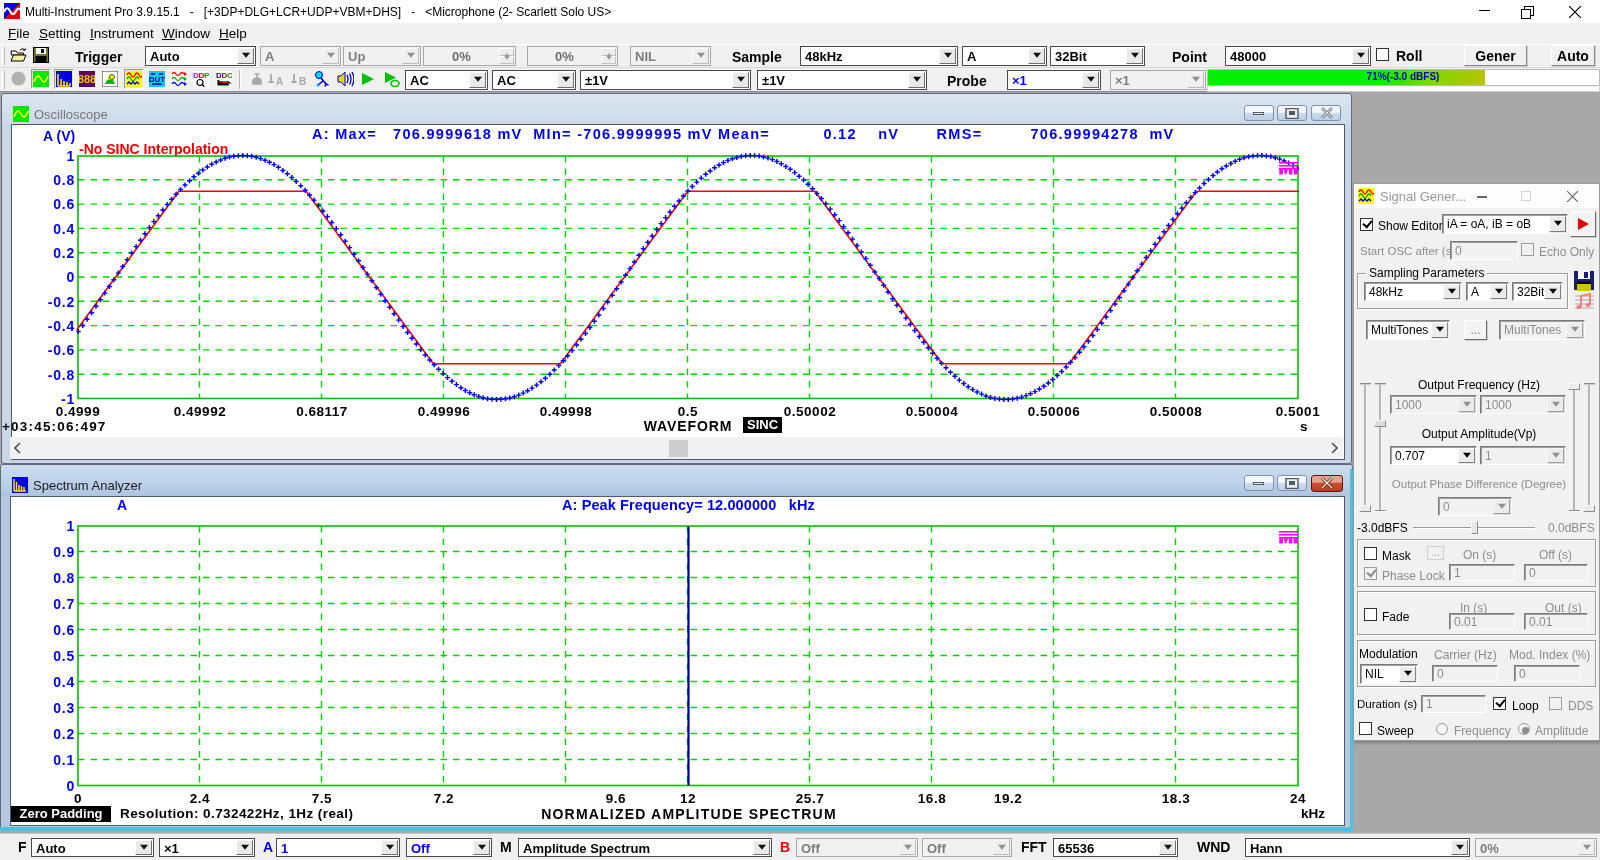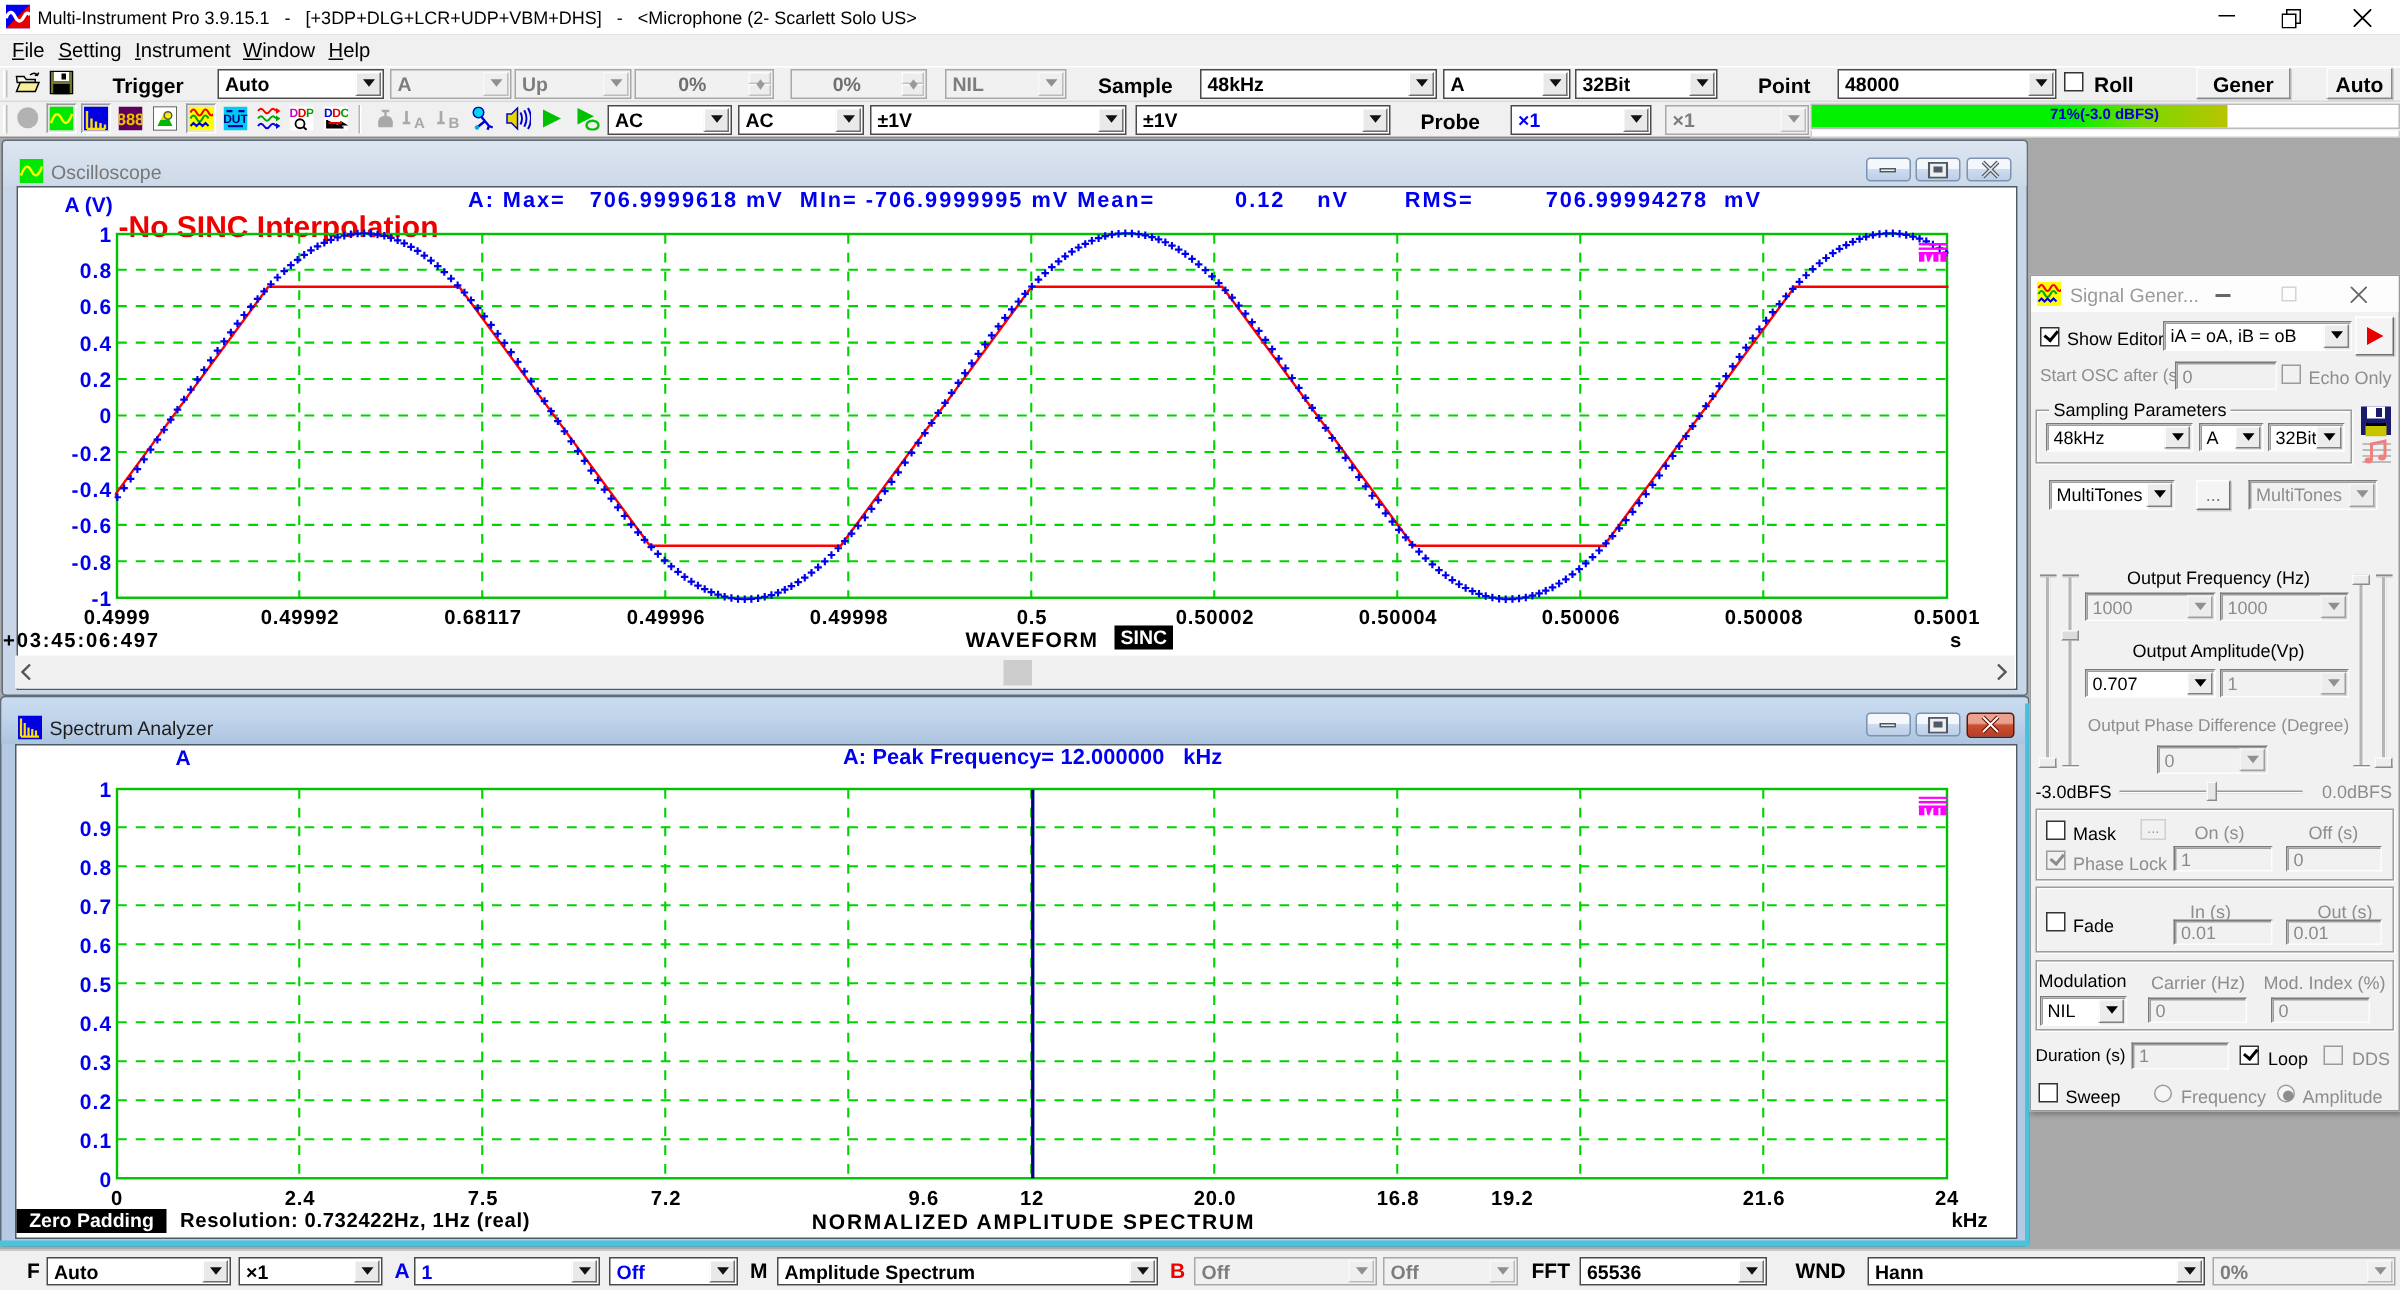--- a/index.html
+++ b/index.html
@@ -277,21 +277,21 @@
       <rect x="4" y="3" width="6" height="4" fill="#4e5a66"></rect>
     </svg>
 <svg class="ab" style="left:1318px;top:13px" width="14" height="12">
       <path d="M2 1 L12 11 M12 1 L2 11" stroke="#4e5a66" stroke-width="2.6"></path>
       <path d="M2 1 L12 11 M12 1 L2 11" stroke="#e8e8e8" stroke-width="1.1"></path>
     </svg>
 <div class="client" style="left:9px;top:30px;width:1334px;height:336px"></div>
 </div>
 <div class="ab b" style="left:43px;top:128px;font-size:14px;color:#0000ee">A (V)</div>
 <div class="ab b" style="left:312px;top:126px;font-size:14.5px;letter-spacing:1.3px;color:#0000ee;white-space:pre">A: Max=   706.9999618 mV  MIn= -706.9999995 mV Mean=          0.12    nV       RMS=         706.99994278  mV</div>
-<div class="ab b" style="left:79px;top:141px;font-size:20px;color:#ee0000">-No SINC Interpolation</div>
+<div class="ab b" style="left:79px;top:141px;font-size:14px;color:#ee0000">-No SINC Interpolation</div>
 <div class="ab" style="left:71px;top:149px;width:1234px;height:257px">
 <svg width="1234" height="257" style="position:absolute;left:0;top:0">
       <defs>
         <clipPath id="wfc">
           <rect x="-0.5" y="-6" width="1222.5" height="257"></rect>
         </clipPath>
       </defs>
       <g transform="translate(6,6)">
         <line x1="1" y1="24.8" x2="1221" y2="24.8" stroke="#00d400" stroke-width="1.4" stroke-dasharray="6.5 6"></line>
         <line x1="1" y1="49.1" x2="1221" y2="49.1" stroke="#00d400" stroke-width="1.4" stroke-dasharray="6.5 6"></line>
@@ -444,24 +444,24 @@
 <div class="ab b" style="left:0px;top:700px;width:75px;text-align:right;font-size:14px;letter-spacing:0.8px;color:#0000ee">0.3</div>
 <div class="ab b" style="left:0px;top:726px;width:75px;text-align:right;font-size:14px;letter-spacing:0.8px;color:#0000ee">0.2</div>
 <div class="ab b" style="left:0px;top:752px;width:75px;text-align:right;font-size:14px;letter-spacing:0.8px;color:#0000ee">0.1</div>
 <div class="ab b" style="left:0px;top:778px;width:75px;text-align:right;font-size:14px;letter-spacing:0.8px;color:#0000ee">0</div>
 <div class="ab b" style="left:18px;top:791px;width:120px;text-align:center;font-size:13.5px;letter-spacing:0.5px;color:#000">0</div>
 <div class="ab b" style="left:140px;top:791px;width:120px;text-align:center;font-size:13.5px;letter-spacing:0.5px;color:#000">2.4</div>
 <div class="ab b" style="left:262px;top:791px;width:120px;text-align:center;font-size:13.5px;letter-spacing:0.5px;color:#000">7.5</div>
 <div class="ab b" style="left:384px;top:791px;width:120px;text-align:center;font-size:13.5px;letter-spacing:0.5px;color:#000">7.2</div>
 <div class="ab b" style="left:506px;top:791px;width:120px;text-align:right;font-size:13.5px;letter-spacing:0.5px;color:#000">9.6</div>
 <div class="ab b" style="left:628px;top:791px;width:120px;text-align:center;font-size:13.5px;letter-spacing:0.5px;color:#000">12</div>
-<div class="ab b" style="left:750px;top:791px;width:120px;text-align:center;font-size:13.5px;letter-spacing:0.5px;color:#000">20.0</div>
+<div class="ab b" style="left:750px;top:791px;width:120px;text-align:center;font-size:13.5px;letter-spacing:0.5px;color:#000">25.7</div>
 <div class="ab b" style="left:872px;top:791px;width:120px;text-align:center;font-size:13.5px;letter-spacing:0.5px;color:#000">16.8</div>
 <div class="ab b" style="left:994px;top:791px;width:120px;text-align:left;font-size:13.5px;letter-spacing:0.5px;color:#000">19.2</div>
-<div class="ab b" style="left:1116px;top:791px;width:120px;text-align:center;font-size:13.5px;letter-spacing:0.5px;color:#000">21.6</div>
+<div class="ab b" style="left:1116px;top:791px;width:120px;text-align:center;font-size:13.5px;letter-spacing:0.5px;color:#000">18.3</div>
 <div class="ab b" style="left:1238px;top:791px;width:120px;text-align:center;font-size:13.5px;letter-spacing:0.5px;color:#000">24</div>
 <div class="ab b" style="left:1301px;top:806px;font-size:13.5px;color:#000">kHz</div>
 <div class="ab b" style="left:11px;top:806px;width:100px;height:16px;background:#000;color:#fff;font-size:13px;line-height:16px;text-align:center">Zero Padding</div>
 <div class="ab b" style="left:120px;top:806px;font-size:13.5px;letter-spacing:0.42px;color:#000">Resolution: 0.732422Hz, 1Hz (real)</div>
 <div class="ab b" style="left:489px;top:806px;width:400px;text-align:center;font-size:14px;color:#000;letter-spacing:1.2px">NORMALIZED AMPLITUDE SPECTRUM</div>
 <div class="ab" style="left:1353px;top:183px;width:247px;height:558px;background:#f1f1f1;border:1px solid #9a9a9a;box-shadow:1px 2px 3px rgba(0,0,0,0.25)"></div>
 <div class="ab" style="left:1354px;top:184px;width:245px;height:24px;background:#fdfdfd"></div>
 <svg class="ab" style="left:1358px;top:188px" width="16" height="16">
     <rect width="16" height="16" fill="#ffff00"></rect>
     <path d="M1 4 q2 -4 4 0 t4 0 t4 0 t4 0" stroke="#ff0000" stroke-width="1.4" fill="none"></path>

